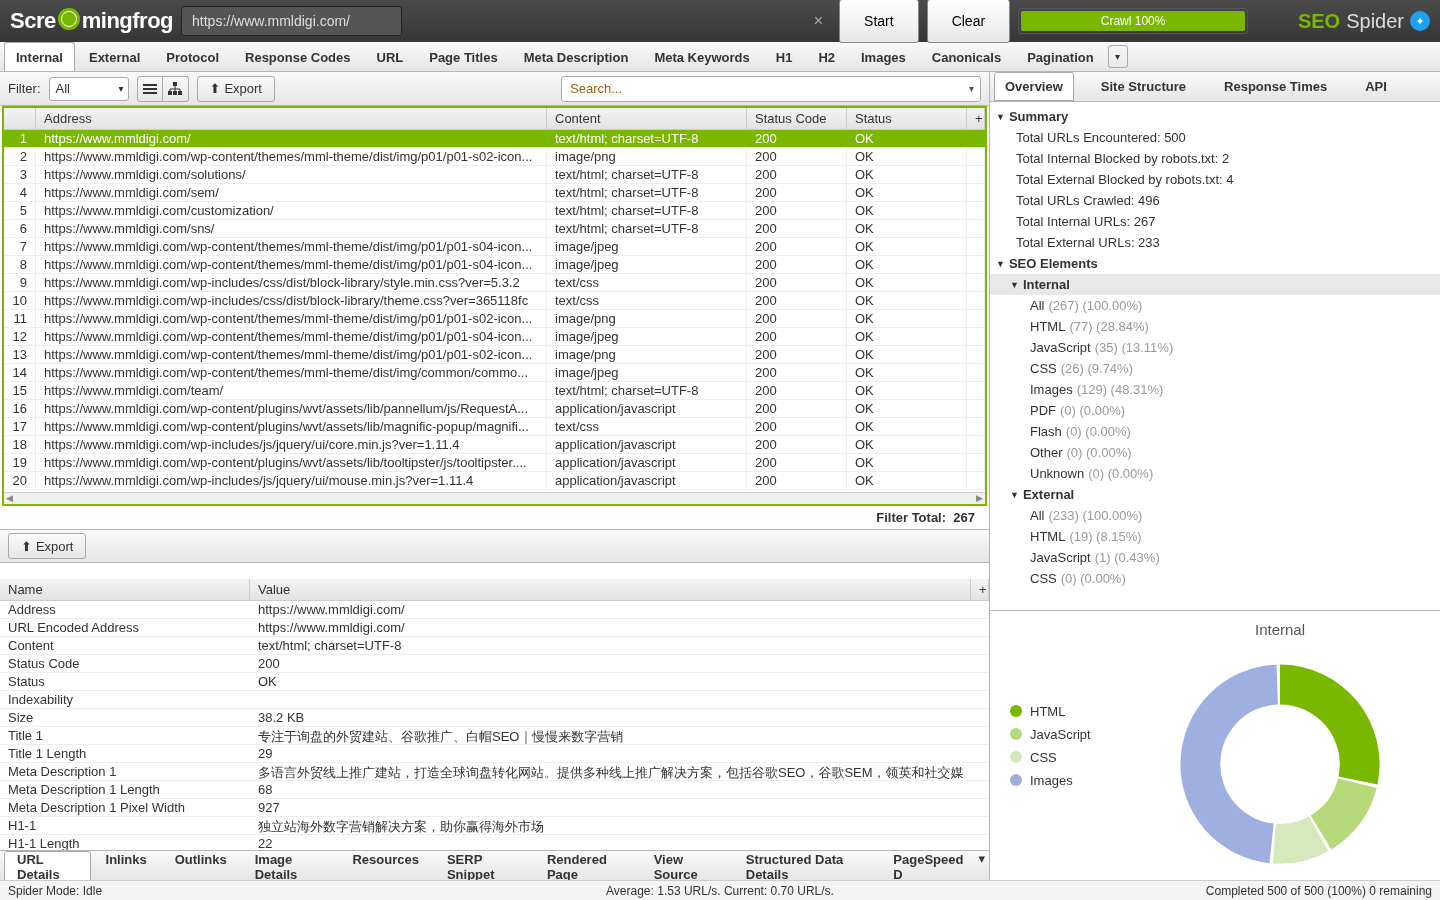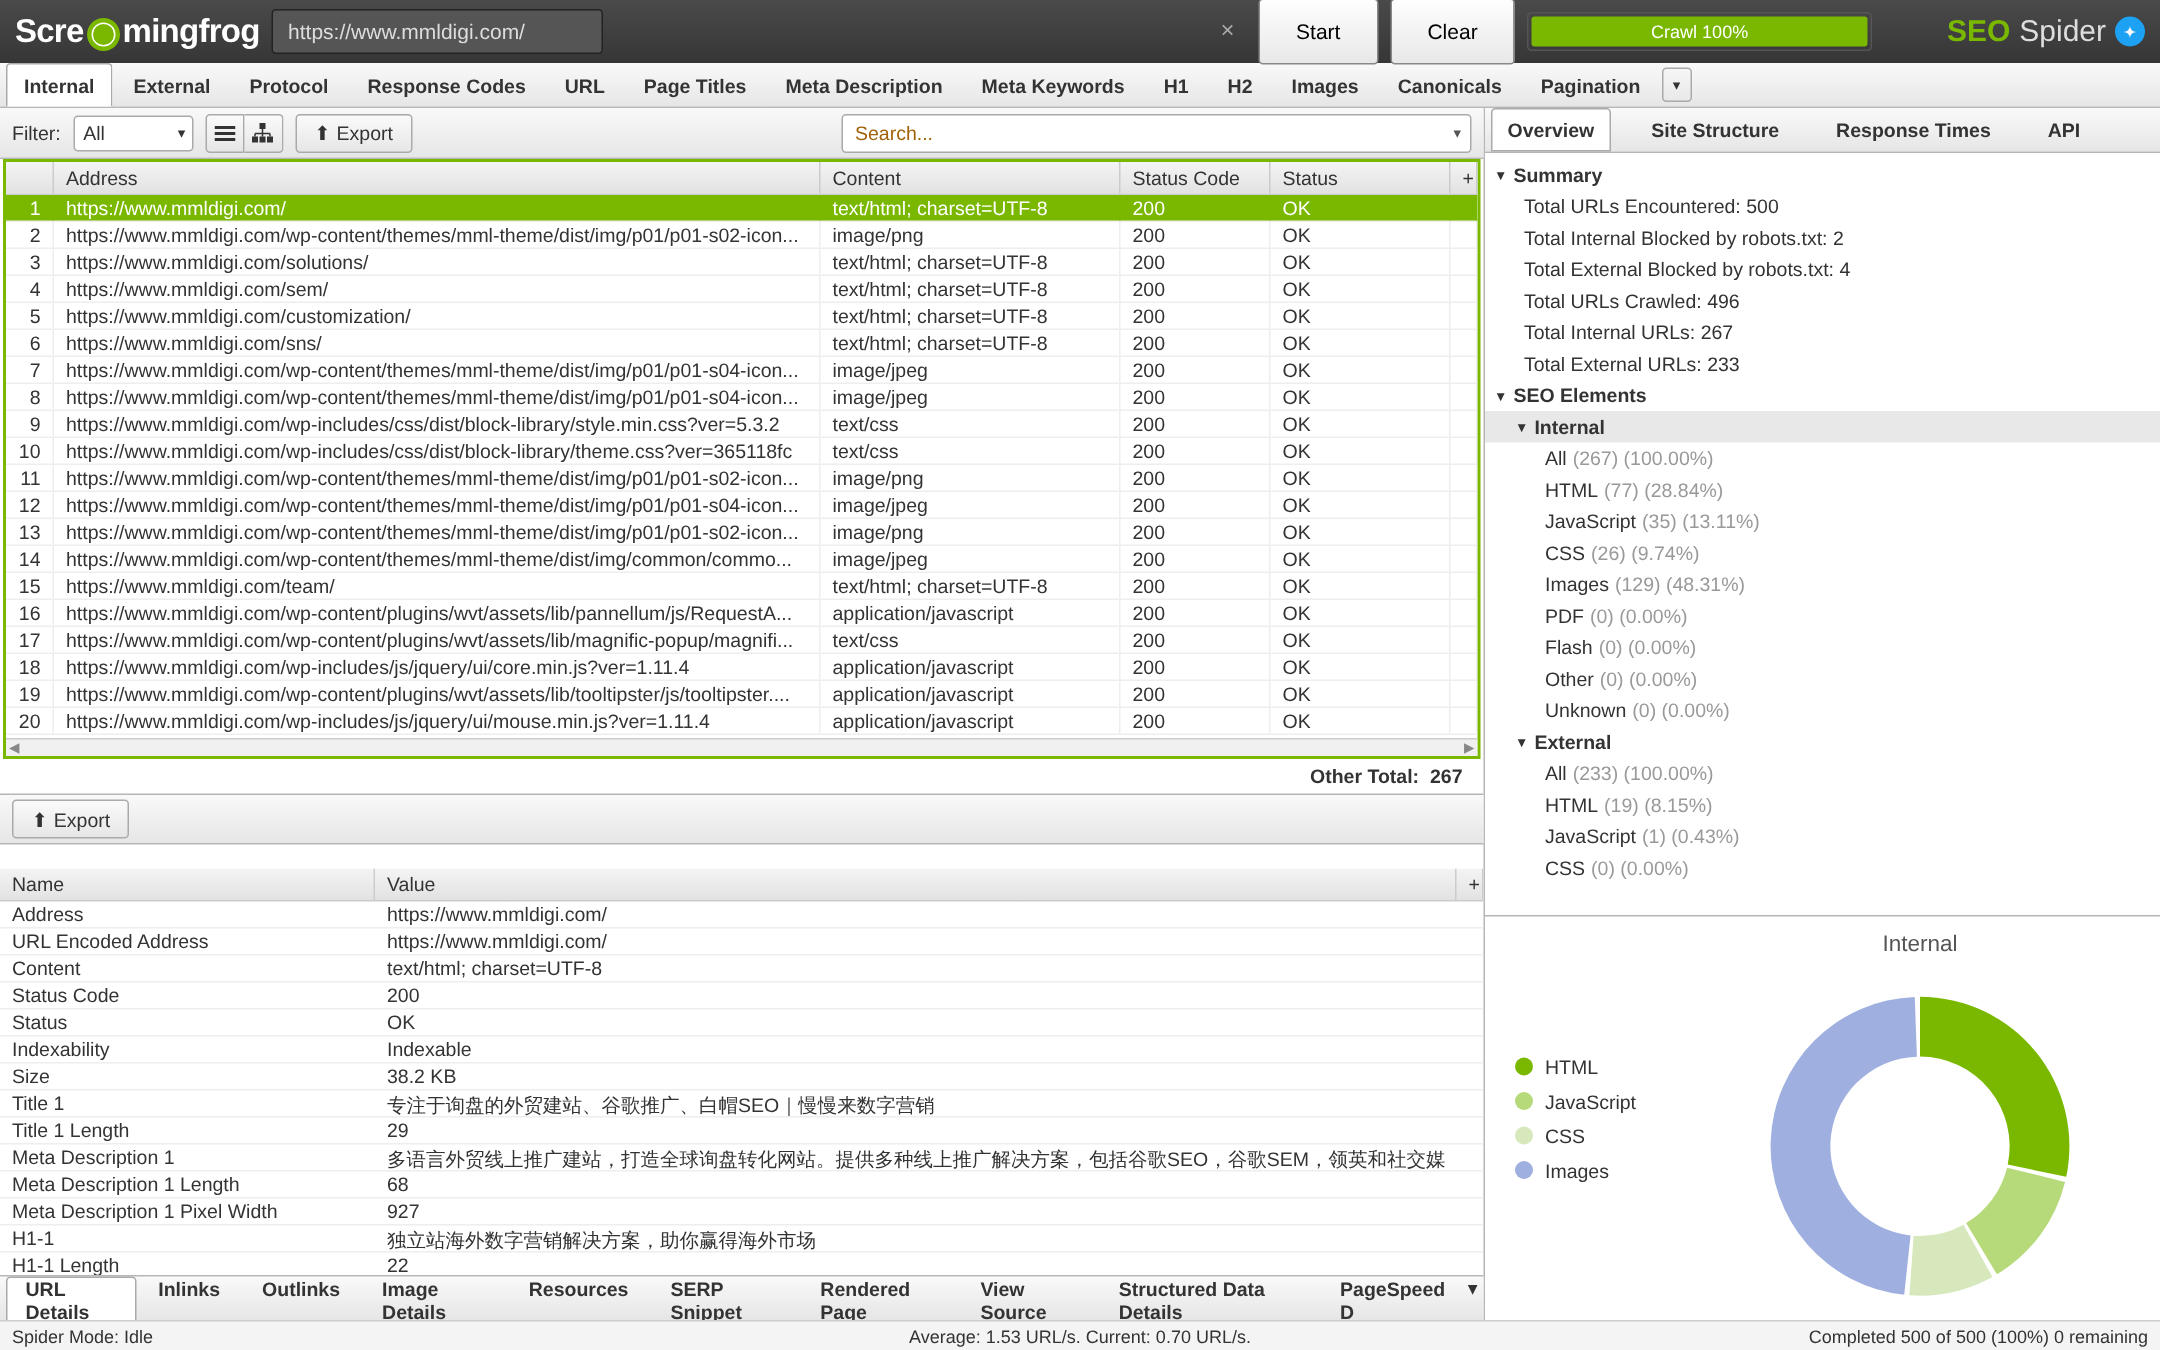--- a/index.html
+++ b/index.html
@@ -1,20 +1,20 @@
 <!DOCTYPE html>
 <html><head>
 <meta charset="utf-8">
 <style>
 * { box-sizing: border-box; margin: 0; padding: 0; font-family: Arial, Helvetica, sans-serif; }
 body { width: 1440px; height: 900px; background: #fff; font-size: 13px; overflow: hidden; color: #333; }
 
 
 .header { height: 42px; background: linear-gradient(#4a4a4a, #363636); display: flex; align-items: center; padding: 0 10px; gap: 8px; }
-.logo { color: #fff; font-weight: bold; font-size: 22px; letter-spacing: -0.5px; display:flex; align-items:flex-end; }
+.logo { color: #fff; font-weight: bold; font-size: 22px; letter-spacing: -0.5px; display:flex; align-items:flex-start; }
 .logo .globe { display:inline-block; width:22px; height:22px; border-radius:50%; background:#7ab800; margin:0 2px; position:relative; }
 .logo .globe::before { content:""; position:absolute; inset:3px; border:1.5px solid #fff; border-radius:50%; box-sizing:border-box;}
 .url-input { flex: 0 0 650px; height: 30px; background: #555; border: 1px solid #222; border-radius: 3px; color: #ddd; padding: 0 28px 0 10px; font-size: 14px; }
 .url-wrap { position: relative; flex: 0 0 650px; }
 .url-wrap .clear-x { position: absolute; right: 8px; top: 6px; color: #aaa; font-size: 16px; cursor: pointer; }
 .hdr-btn { height: 44px; padding: 0 24px; background: linear-gradient(#fefefe,#e8e8e8); border: 1px solid #888; border-radius: 3px; font-size: 14px; cursor:pointer; }
 .progress-wrap { flex: 0 0 230px; height: 26px; border: 1px solid #555; border-radius: 3px; padding:2px; }
 .progress-bar { width: 100%; height: 100%; background: #7ab800; color: #fff; text-align: center; font-size: 12px; line-height: 20px; border-radius:2px;}
 .brand-right { margin-left: auto; color: #ddd; font-size: 20px; display:flex; align-items:center; gap:6px;}
 .brand-right b { color:#7ab800;}
@@ -347,21 +347,21 @@
             <div class="td col-code">200</div>
             <div class="td col-status">OK</div>
             <div class="td col-end"></div>
           </div>
         </div>
       <div class="table-scroll">
           <span>◀</span>
           <span>▶</span>
         </div>
     </div>
-    <div class="filter-total"><span>Other Total:</span>&nbsp;&nbsp;<span>267</span></div>
+    <div class="filter-total"><span>Filter Total:</span>&nbsp;&nbsp;<span>267</span></div>
 
     <div class="detail-toolbar">
       <div class="export-btn">
           <span>⬆</span>
           <span>Export</span>
         </div>
     </div>
 
     <div class="detail-table">
       <div class="detail-header">
@@ -385,21 +385,20 @@
           <div class="dtr">
             <div class="td dcol-name">Status Code</div>
             <div class="td dcol-value">200</div>
           </div>
           <div class="dtr">
             <div class="td dcol-name">Status</div>
             <div class="td dcol-value">OK</div>
           </div>
           <div class="dtr">
             <div class="td dcol-name">Indexability</div>
-            <div class="td dcol-value">Indexable</div>
           </div>
           <div class="dtr">
             <div class="td dcol-name">Size</div>
             <div class="td dcol-value">38.2 KB</div>
           </div>
           <div class="dtr">
             <div class="td dcol-name">Title 1</div>
             <div class="td dcol-value">专注于询盘的外贸建站、谷歌推广、白帽SEO｜慢慢来数字营销</div>
           </div>
           <div class="dtr">

